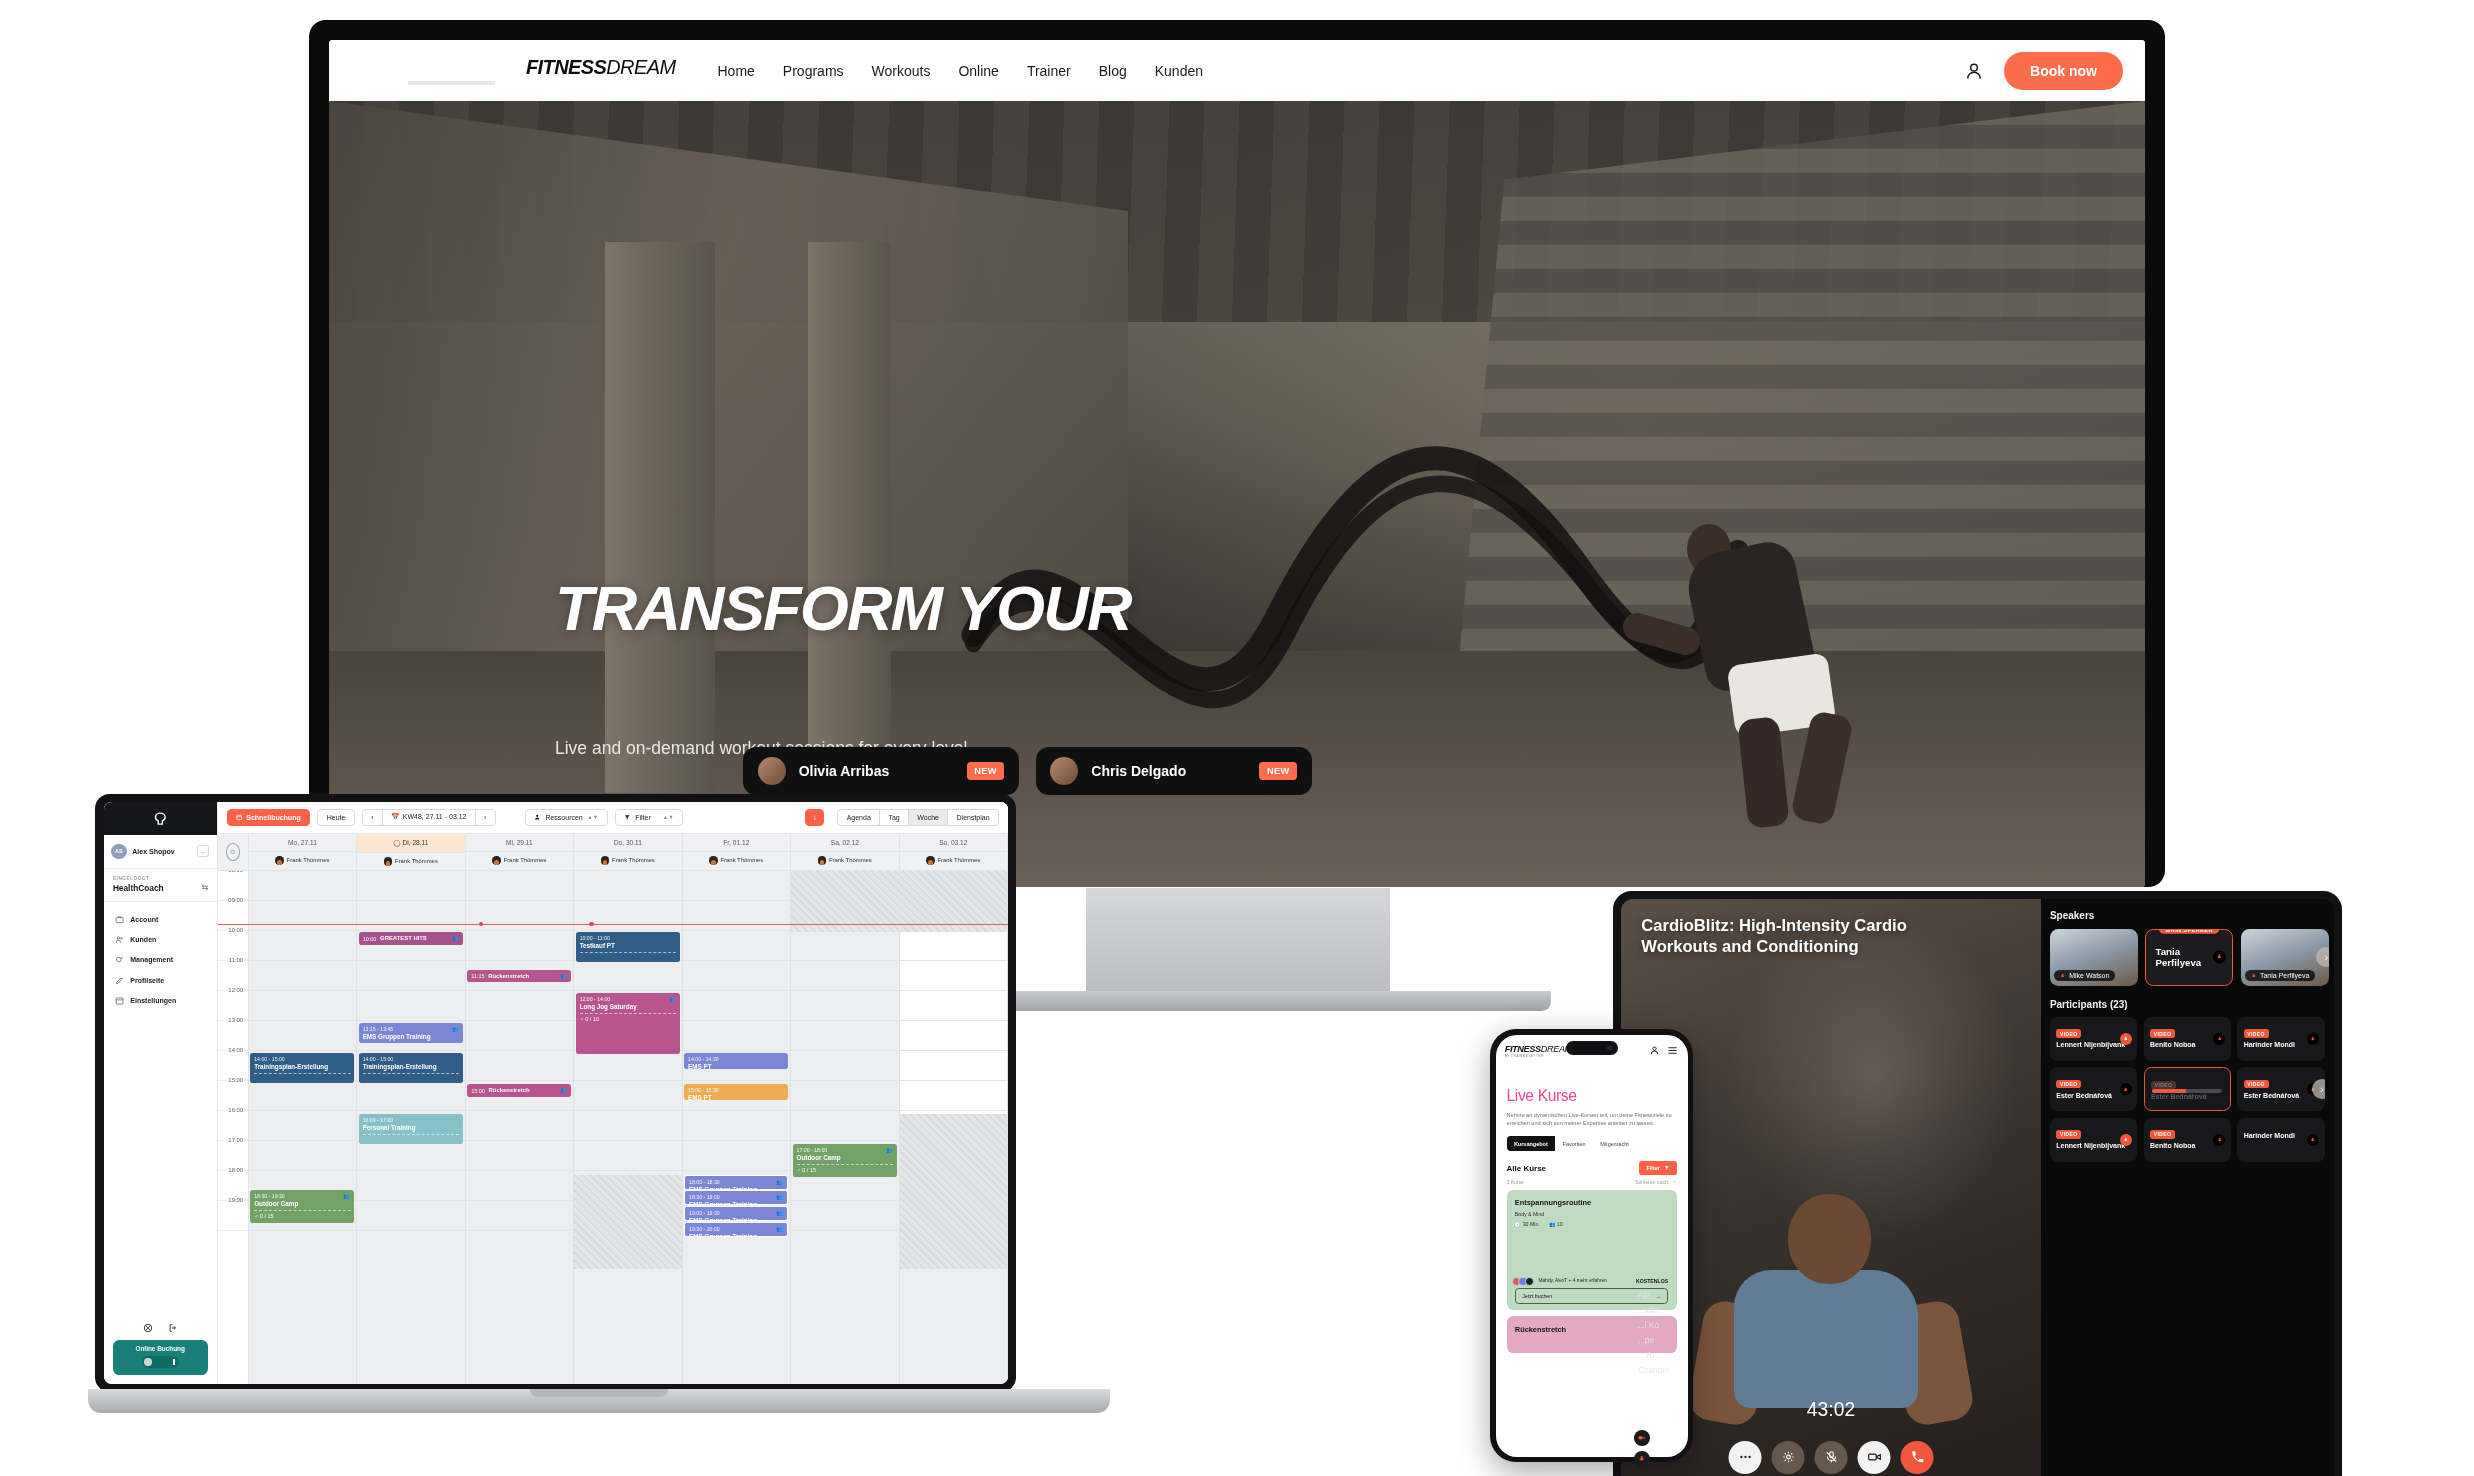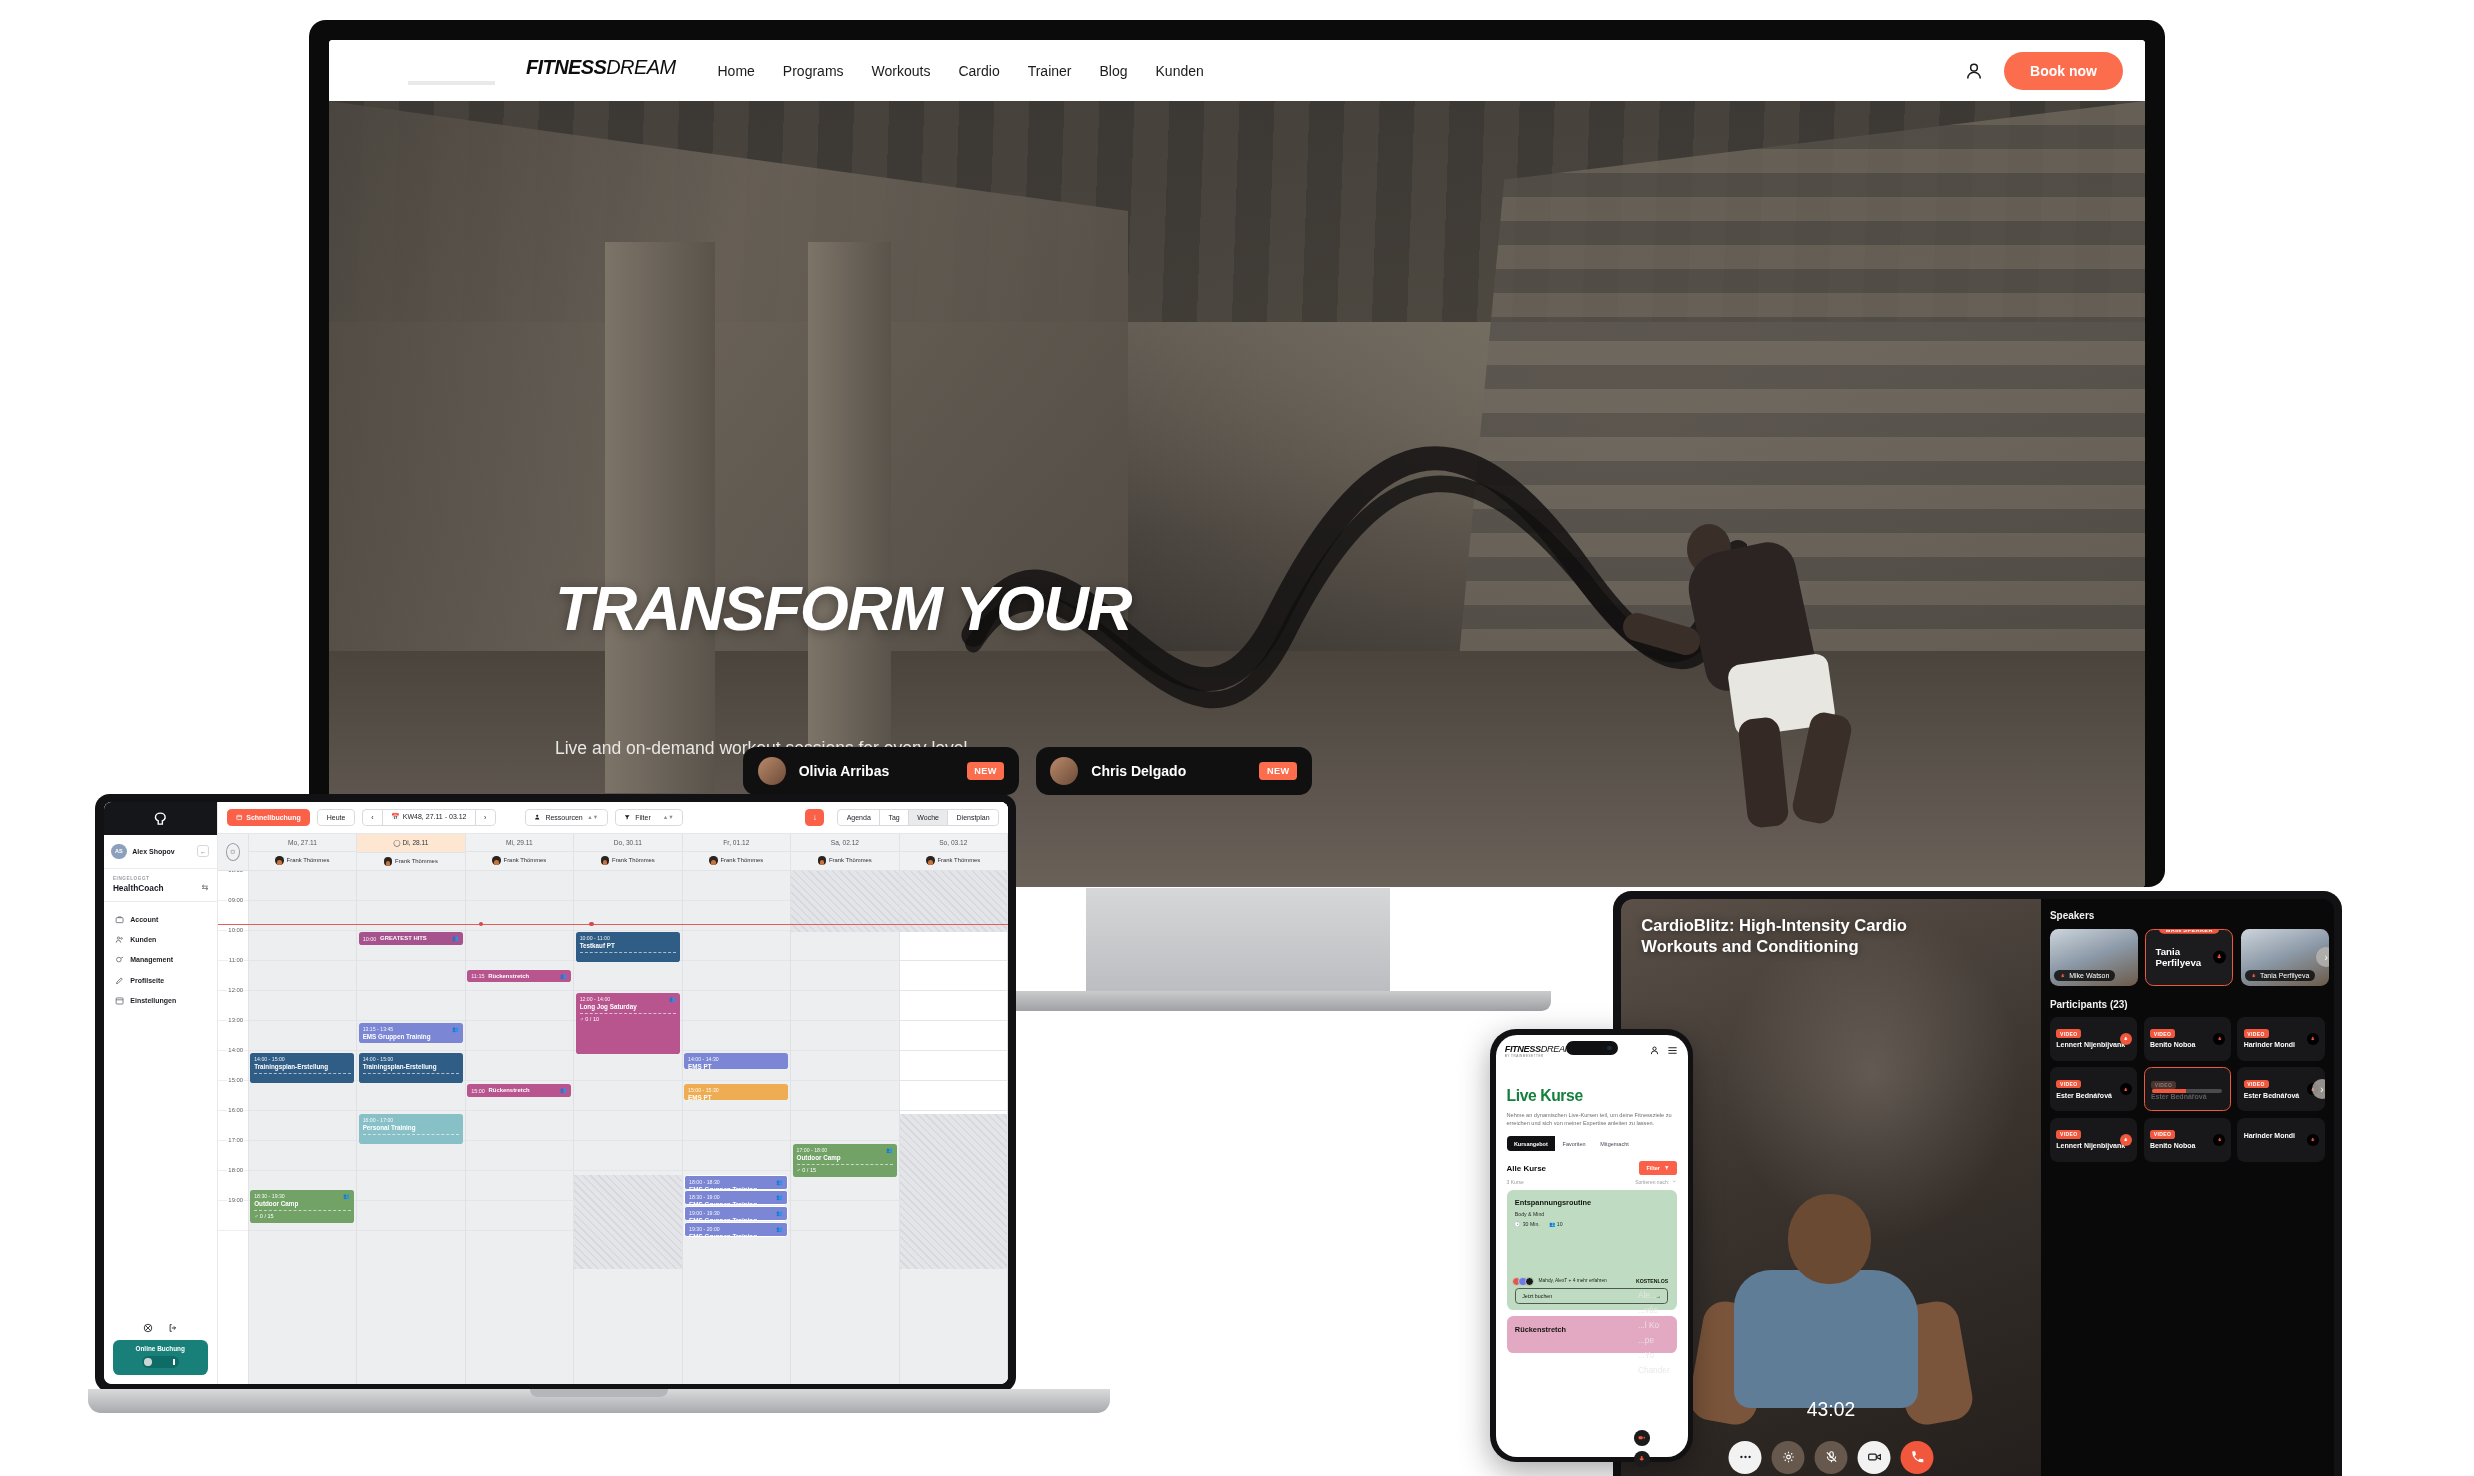--- a/index.html
+++ b/index.html
@@ -351,21 +351,21 @@
   }
   .phone-screen { width:100%; height:100%; background:#fff; border-radius:21px; overflow:hidden; position:relative;}
   .dyn-island { position:absolute; left:50%; transform:translateX(-50%); top:6.4px; width:52px;height:14px;background:#111113;border-radius:920px; z-index:9; display:flex; align-items:center; justify-content:flex-end; padding-right:5.5px;}
   .dyn-island .cam { width:4.6px;height:4.6px;border-radius:50%; background:#1f2a3a;}
   .ph-nav { display:flex; align-items:center; padding:9.2px 9.2px 5.5px; gap:7.4px; }
   .ph-brand { font-style:italic; font-weight:700; font-size:9.2px; letter-spacing:-0.4px; color:#111; }
   .ph-brand .sub { display:block; font-style:normal; font-weight:400; font-size:3.1px; letter-spacing:0.5px; color:#777; }
   .ph-nav .sp { flex:1; }
   .ph-nav .ic { width:11px;height:11px;color:#111;}
   .ph-body { padding:24px 11px 0; }
-  .ph-h1 { font-size:15.7px; font-weight:700; color:#15803d; letter-spacing:-0.4px;}
+  .ph-h1 { font-size:15.7px; font-weight:400; color:#ec4899; letter-spacing:-0.4px;}
   .ph-p { font-size:5.6px; color:#6d6f74; line-height:1.55; margin-top:5.5px;}
   .ph-tabs { display:flex; margin-top:8.3px; border-radius:3.7px; overflow:hidden; font-size:5.5px; }
   .ph-tabs div { padding:4.6px 7.4px; color:#474951; cursor:pointer;}
   .ph-tabs div.on { background:#111113; color:#fff; font-weight:700;}
   .ph-row { display:flex; align-items:center; margin-top:10px; }
   .ph-row .t { font-size:8px; font-weight:700; color:#0d0d0d;}
   .ph-filter { margin-left:auto; background:#fb6149; color:#fff; font-size:5.5px; font-weight:700; border-radius:2.8px; padding:3.7px 7.4px; display:flex;gap:3.7px;align-items:center; cursor:pointer;}
   .ph-meta { display:flex; margin-top:3.7px; font-size:5px; color:#9a9ca2;}
   .ph-meta .s { margin-left:auto; display:flex; gap:2.8px; align-items:center;}
   .course {
@@ -407,21 +407,21 @@
         <div>
           <div class="brand">
             <span>FITNESS</span><span class="thin">DREAM</span>
           </div>
           <span class="brand-underline"></span>
         </div>
         <nav class="nav-links">
           <a href="#">Home</a>
           <a href="#">Programs</a>
           <a href="#">Workouts</a>
-          <a href="#">Cardio</a>
+          <a href="#">Online</a>
           <a href="#">Trainer</a>
           <a href="#">Blog</a>
           <a href="#">Kunden</a>
         </nav>
         <div class="nav-right">
           <span class="user-icon">
             <svg viewBox="0 0 24 24" width="20" height="20" fill="none" stroke="#1b1b1b" stroke-width="1.8">
               <circle cx="12" cy="8" r="4"></circle>
                 <path d="M4.5 21a7.5 7.5 0 0115 0"></path>
             </svg>

